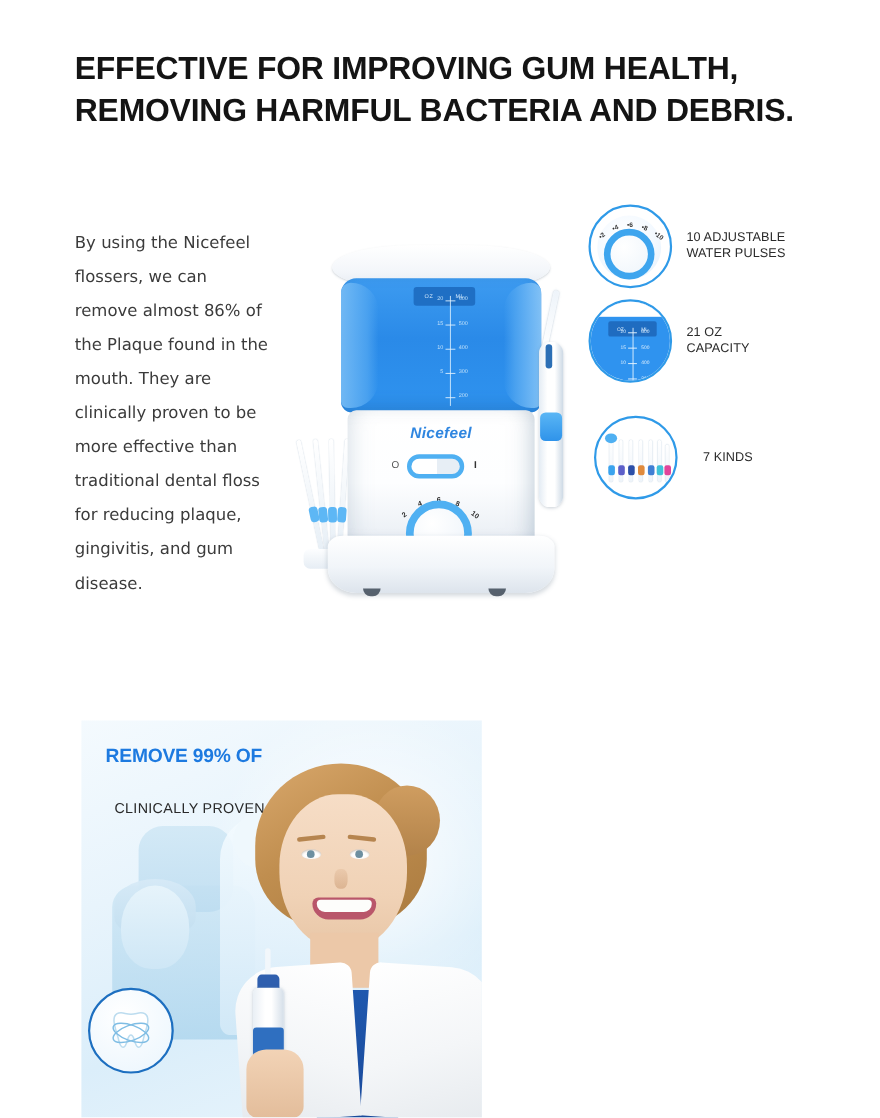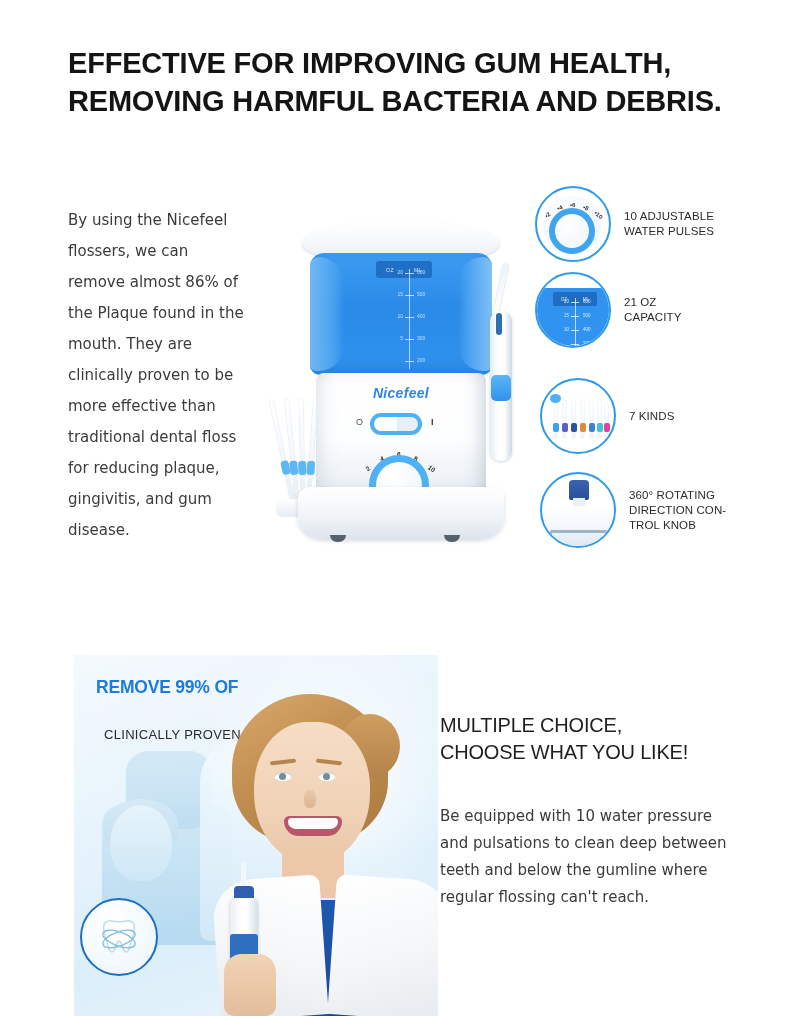--- a/index.html
+++ b/index.html
@@ -162,21 +162,21 @@
     width:72px;height:72px;border-radius:50%;
     border:2px solid #2f9ae8;overflow:hidden;position:relative;
     background:#ffffff;flex:0 0 auto;
   }
   .callout .ctext{
     margin-left:13px;font-size:11.5px;line-height:15px;color:#2b2b2b;
     text-transform:uppercase;letter-spacing:.1px;
   }
   #callout-pulses{left:535px;top:186px;}
   #callout-capacity{left:535px;top:272px;}
-  #callout-tips{left:540px;top:378px;}
+  #callout-tips{left:540px;top:378px;gap:10px;}
   #callout-knob{left:540px;top:472px;}
 
   
   .b-dial-outer{
     position:absolute;left:6px;top:8px;width:58px;height:58px;border-radius:50%;
     background:radial-gradient(circle at 42% 34%,#ffffff 0%,#f3f9ff 55%,#e2effa 100%);
   }
   .b-dial-ring{
     position:absolute;left:12px;top:20px;width:46px;height:46px;border-radius:50%;
     border:6px solid #3ea5ee;box-sizing:border-box;
@@ -481,34 +481,20 @@
           <span class="t x5"></span>
           <span class="t x6"></span>
         <span class="t x7"></span>
       </span>
     </div>
     <div class="ctext">
       <div>7 KINDS</div>
     </div>
   </div>
 
-  <div class="callout" id="callout-knob">
-    <div class="bubble">
-      <span class="b-knob-cap"></span>
-      <span class="b-knob-neck"></span>
-      <span class="b-knob-body"></span>
-      <span class="b-knob-line"></span>
-      <span class="b-knob-tab"></span>
-    </div>
-    <div class="ctext">
-      <div>360° ROTATING</div>
-      <div>DIRECTION CON-</div>
-      <div>TROL KNOB</div>
-    </div>
-  </div>
 
   <div class="photo">
     <span class="scene-chairback"></span>
     <span class="scene-chair"></span>
     <span class="scene-dentist"></span>
     <span class="scene-dentist-head"></span>
     <span class="scene-child-hair"></span>
     <span class="scene-child-head"></span>
 
     <div class="photo-head">
@@ -541,21 +527,14 @@
       <span class="w-coat-l"></span>
       <span class="w-coat-r"></span>
       <span class="w-device-stem"></span>
       <span class="w-device-cap"></span>
       <span class="w-device"></span>
       <span class="w-device-band"></span>
       <span class="w-hand"></span>
     </div>
   </div>
 
-  <div class="right-col">
-    <div class="mc-head">
-      <div>MULTIPLE CHOICE,</div>
-      <div>CHOOSE WHAT YOU LIKE!</div>
-    </div>
-    <p class="mc-body">Be equipped with 10 water pressure and pulsations to clean deep between teeth and below the gumline where regular flossing can't reach.</p>
-  </div>
 
 </div>
 
 </body></html>

